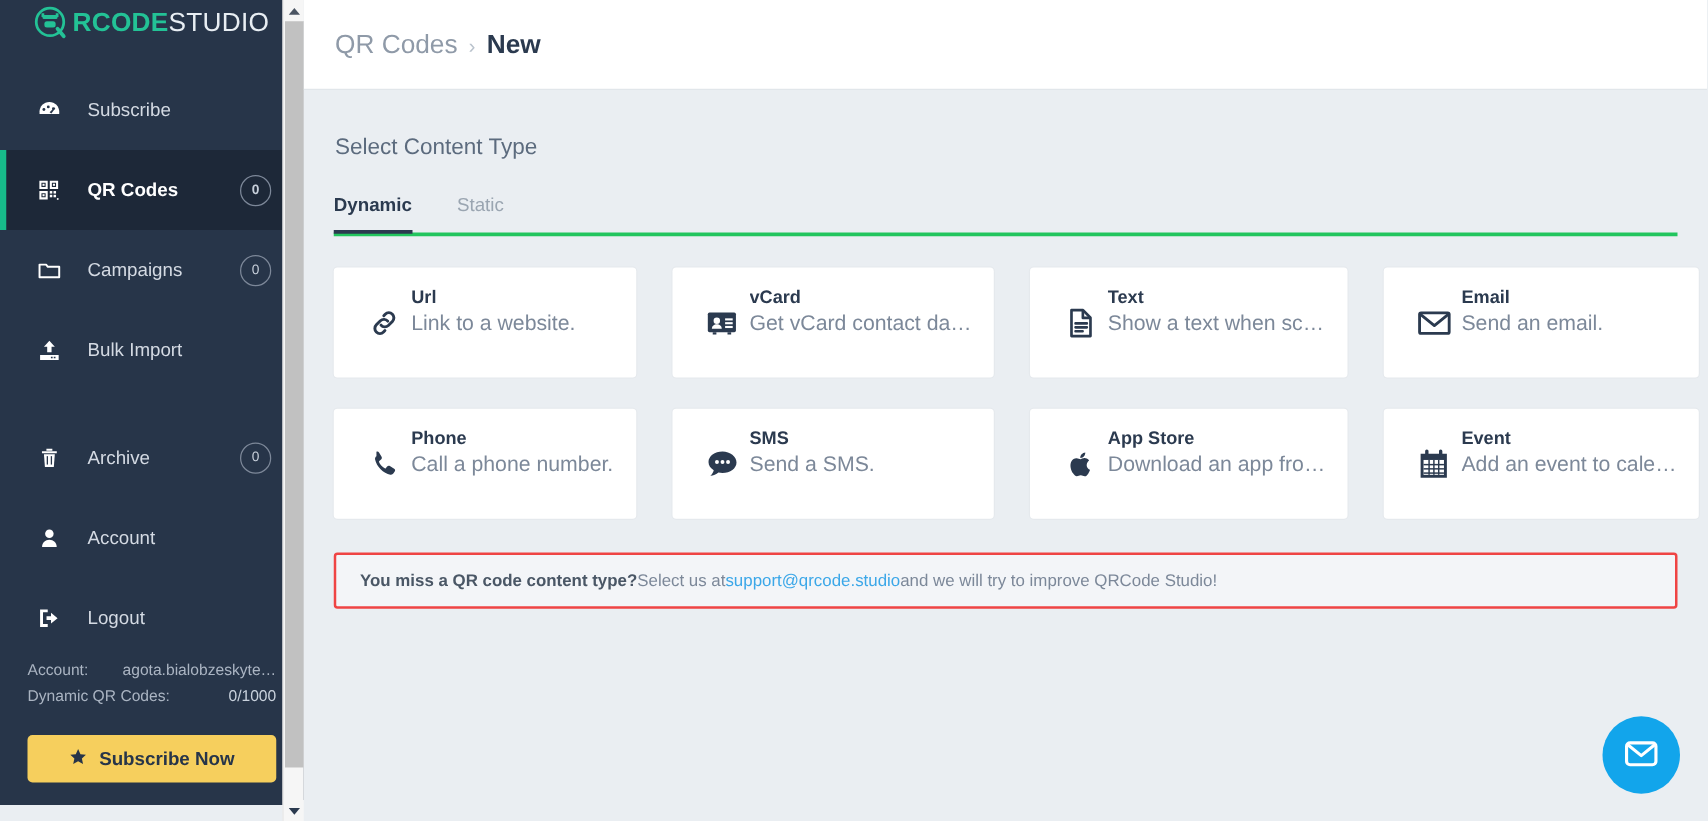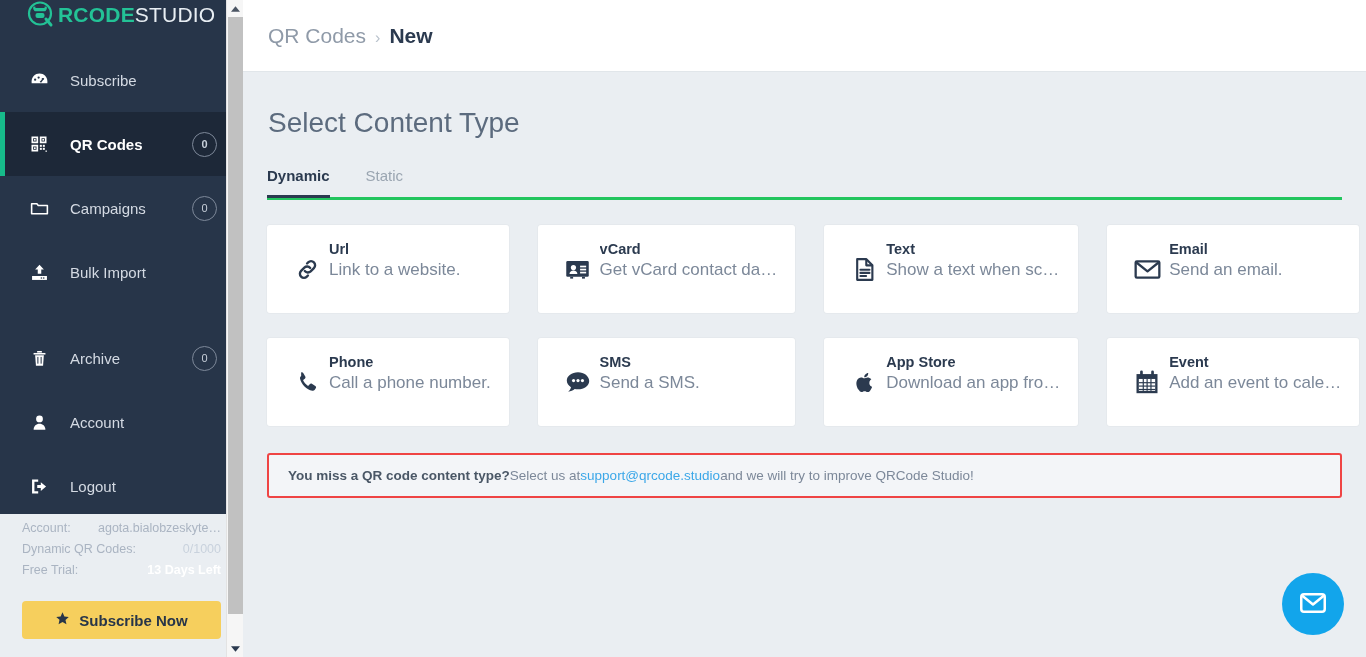--- a/index.html
+++ b/index.html
@@ -6,21 +6,21 @@
   html, body {
     width: 1366px; height: 657px;
     overflow: hidden;
     font-family: "Liberation Sans", sans-serif;
     background: #eaeef2;
   }
   .app { display: flex; width: 1366px; height: 657px; position: relative; }
 
   
   .sidebar {
-    width: 243px; height: 514px;
+    width: 243px; height: 644px;
     background: #273549;
     flex: 0 0 243px;
     position: relative;
     display: flex; flex-direction: column;
   }
   .logo-wrap {
     height: 45px;
     display: flex; align-items: center;
     padding-left: 26px;
     margin-top: 0;
@@ -130,21 +130,21 @@
     display: flex; align-items: center;
     padding-left: 25px;
     border-bottom: 1px solid #e1e6ea;
   }
   .crumb { font-size: 21px; color: #8f9aa8; font-weight: 300; }
   .crumb-sep { margin: 0 9px; color: #b9c2cc; font-size: 16px; }
   .crumb-cur { font-size: 21px; color: #2b3a4f; font-weight: bold; }
 
   .content { padding: 30px 24px 0 24px; }
   .page-title {
-    font-size: 28px; color: #5c6b7e; font-weight: 300;
+    font-size: 18px; color: #5c6b7e; font-weight: 300;
     margin: 5px 0 0 1px;
   }
   .tabs {
     margin-top: 28px;
     border-bottom: 3px solid #22c55e;
     display: flex; gap: 0;
   }
   .tab {
     font-size: 15px; padding: 0 0 13px 0;
     margin-right: 36px;
@@ -327,24 +327,20 @@
 
     <div class="acct">
       <div class="acct-row">
         <span>Account:</span>
         <span class="v em">agota.bialobzeskyte…</span>
       </div>
       <div class="acct-row">
         <span>Dynamic QR Codes:</span>
         <span class="v">0/1000</span>
       </div>
-      <div class="acct-row">
-        <span>Free Trial:</span>
-        <span class="v hl">13 Days Left</span>
-      </div>
       <button class="subscribe">
         <span>
           <svg viewBox="0 0 24 24" width="15" height="15" fill="#273549">
               <path d="M12 2l3 6.6 7 .8-5.2 4.8 1.5 7-6.3-3.6L5.7 21l1.5-7L2 9.4l7-.8z"></path>
             </svg>
         </span>
         <span>Subscribe Now</span>
       </button>
     </div>
 

